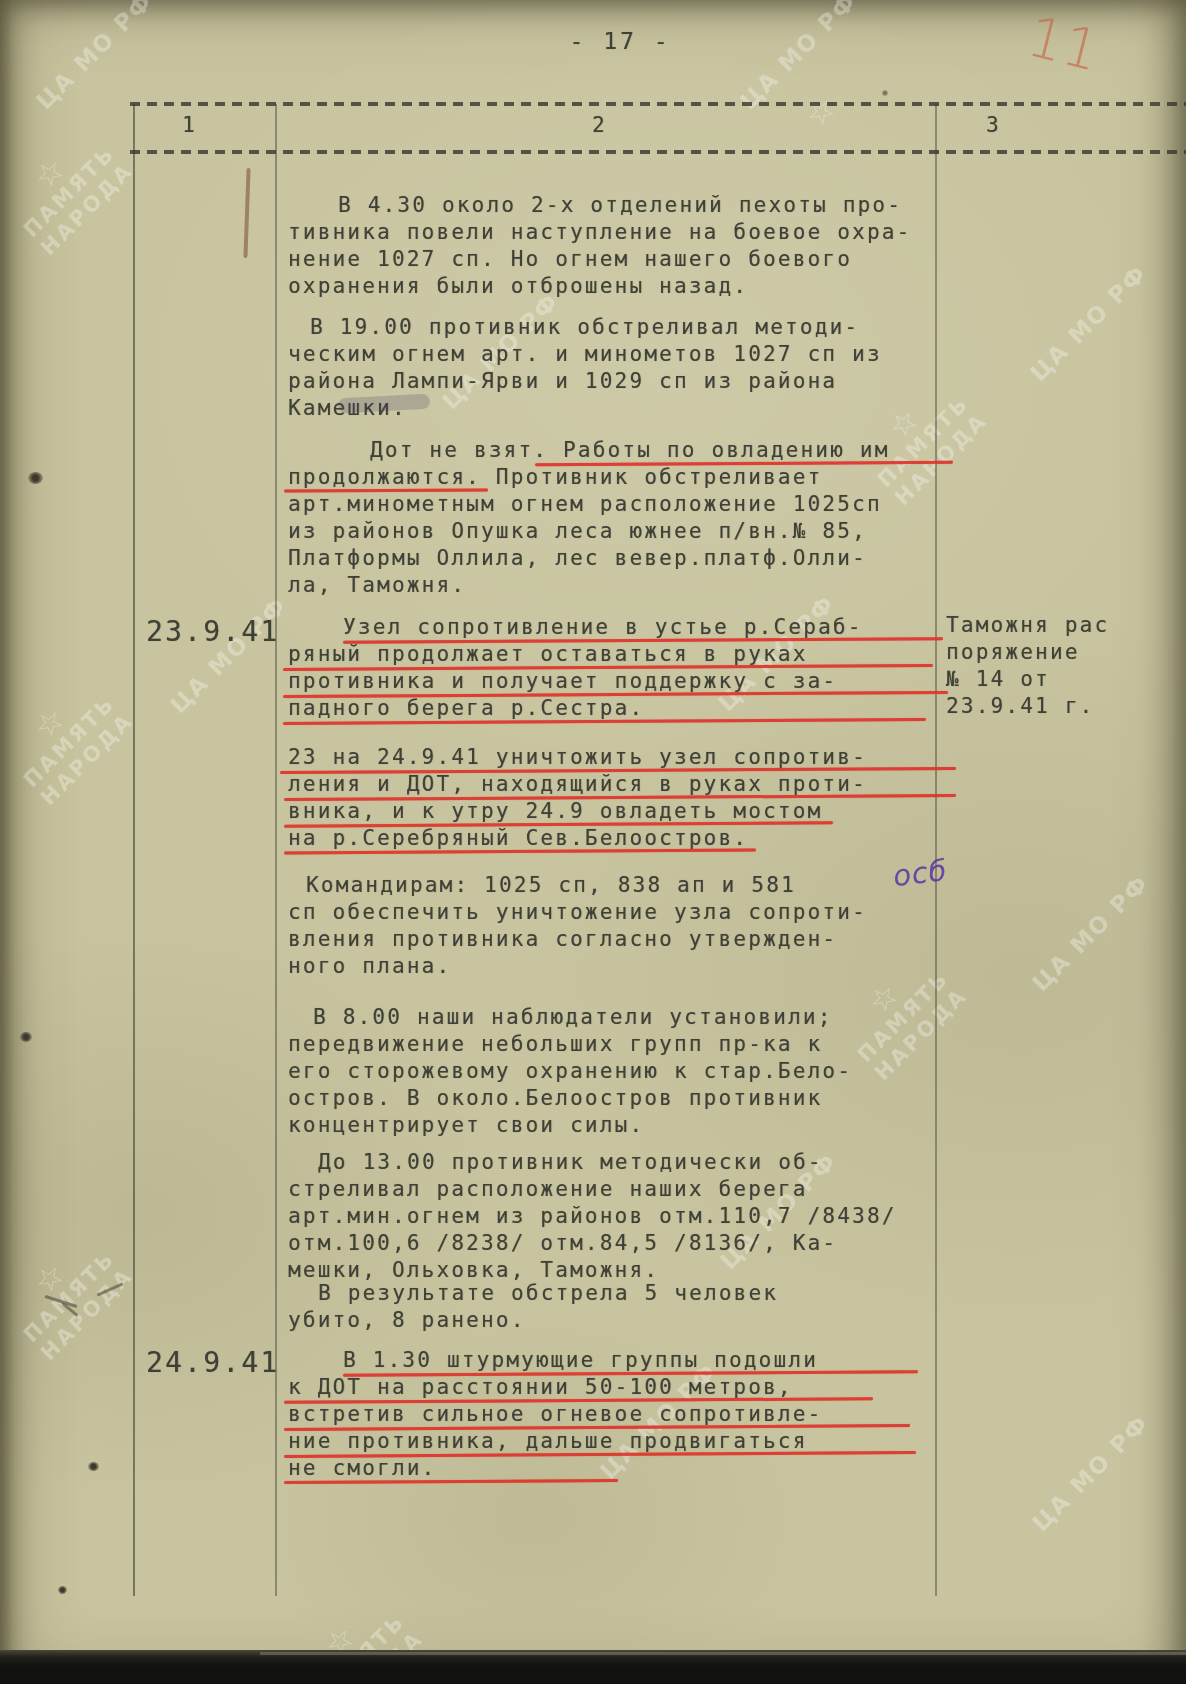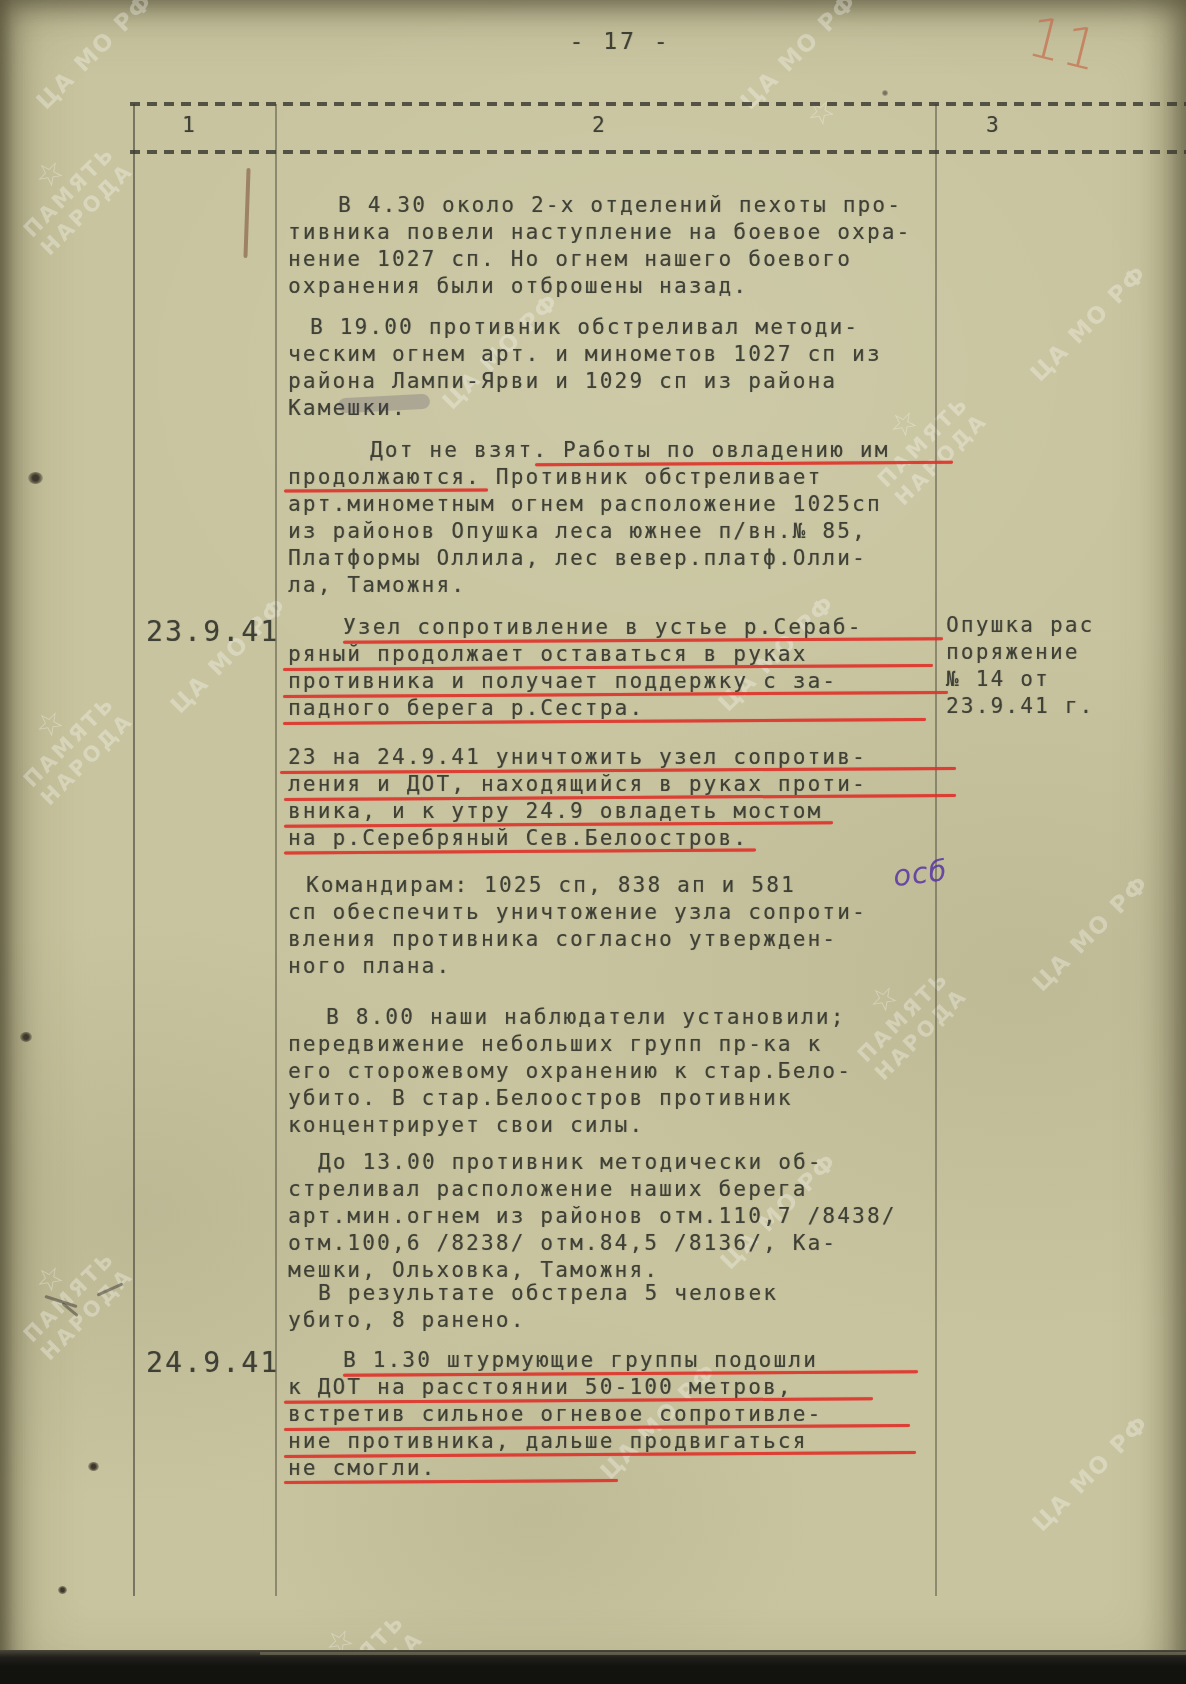--- a/index.html
+++ b/index.html
@@ -160,24 +160,24 @@
         <div class="line"><span class="lt">вника, и к утру 24.9 овладеть мостом</span><div class="redline" style="left: -4px; width: 549px;"></div></div>
         <div class="line"><span class="lt">на р.Серебряный Сев.Белоостров.</span><div class="redline" style="left: -4px; width: 472px;"></div></div>
       </div>
       <div class="para ink para-6">
         <div class="line"><span class="lt" style="margin-left: 18px;">Командирам: 1025 сп, 838 ап и 581</span></div>
         <div class="line"><span class="lt">сп обеспечить уничтожение узла сопроти-</span></div>
         <div class="line"><span class="lt">вления противника согласно утвержден-</span></div>
         <div class="line"><span class="lt">ного плана.</span></div>
       </div>
       <div class="para ink para-7">
-        <div class="line"><span class="lt" style="margin-left: 38px; text-align: right;">В 8.00 наши наблюдатели установили;</span></div>
+        <div class="line"><span class="lt" style="margin-left: 25px; text-align: right;">В 8.00 наши наблюдатели установили;</span></div>
         <div class="line"><span class="lt">передвижение небольших групп пр-ка к</span></div>
         <div class="line"><span class="lt">его сторожевому охранению к стар.Бело-</span></div>
-        <div class="line"><span class="lt">убито. В стар.Белоостров противник</span></div>
+        <div class="line"><span class="lt">остров. В около.Белоостров противник</span></div>
         <div class="line"><span class="lt">концентрирует свои силы.</span></div>
       </div>
       <div class="para ink para-8">
         <div class="line"><span class="lt" style="margin-left: 30px;">До 13.00 противник методически об-</span></div>
         <div class="line"><span class="lt">стреливал расположение наших берега</span></div>
         <div class="line"><span class="lt">арт.мин.огнем из районов отм.110,7 /8438/</span></div>
         <div class="line"><span class="lt">отм.100,6 /8238/ отм.84,5 /8136/, Ка-</span></div>
         <div class="line"><span class="lt">мешки, Ольховка, Таможня.</span></div>
       </div>
       <div class="para ink para-9">
@@ -187,21 +187,21 @@
       <div class="para ink para-10">
         <div class="line"><span class="lt" style="margin-left: 55px;">В 1.30 штурмующие группы подошли</span><div class="redline" style="left: 55px; width: 575px;"></div></div>
         <div class="line"><span class="lt">к ДОТ на расстоянии 50-100 метров,</span><div class="redline" style="left: -4px; width: 589px;"></div></div>
         <div class="line"><span class="lt">встретив сильное огневое сопротивле-</span><div class="redline" style="left: -4px; width: 626px;"></div></div>
         <div class="line"><span class="lt">ние противника, дальше продвигаться</span><div class="redline" style="left: -4px; width: 632px;"></div></div>
         <div class="line"><span class="lt">не смогли.</span><div class="redline" style="left: -4px; width: 334px;"></div></div>
       </div>
     </div>
 
   <div class="side-note ink">
-    <div class="line">Опушка рас</div>
+    <div class="line">Таможня рас</div>
     <div class="line">поряжение</div>
     <div class="line">№ 14 от</div>
     <div class="line">23.9.41 г.</div>
   </div>
 
   <div class="hw-osb">осб</div>
 
   <div class="streak"></div>
   <div class="smudge"></div>
   <div class="spot sp-1"></div>

